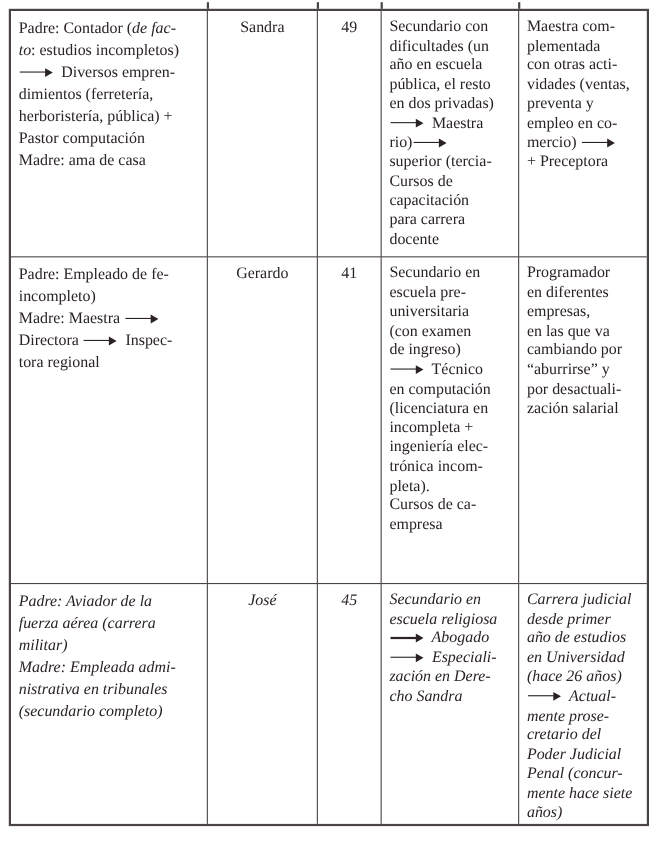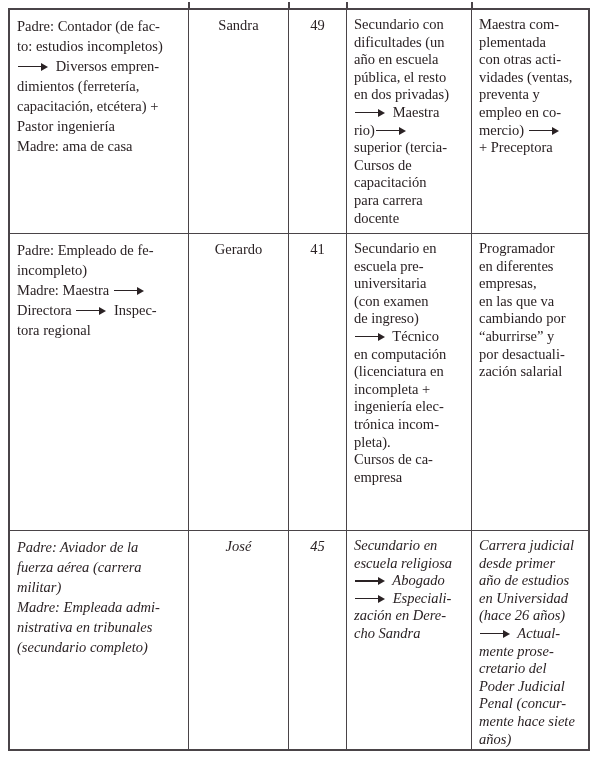--- a/index.html
+++ b/index.html
@@ -29,21 +29,21 @@
     border-bottom:1.5px solid var(--line);
     padding:6px 4px 0 7px;
     font-size:14.5px;
     overflow:hidden;
   }
   .cell.col-5 { border-right:none; }
   .cell.row-last { border-bottom:none;font-style:italic; }
   .cell.col-2, .cell.col-3 { text-align:center; padding:7px 2px 0; }
   .line { line-height:17.6px; white-space:nowrap; }
   .cell.col-1 .line { line-height:20px; }
-  .italic { }
+  .italic { font-style:italic; }
 
   .arrow {
     display:inline-block; position:relative;
     width:30px; height:8px; margin:0 4px 0 1px;
   }
   .arrow::before {
     content:""; position:absolute; left:0; top:3.2px;
     width:24px; height:1.3px; background:var(--ink);
   }
   .arrow::after {
@@ -62,22 +62,22 @@
   <div class="stub" style="left:288px"></div>
   <div class="stub" style="left:346px"></div>
   <div class="stub" style="left:471px"></div>
 
   <div class="grid">
       <div class="cell col-1">
         <div class="line"><span>Padre: Contador (</span><span class="italic">de fac-</span></div>
         <div class="line"><span class="italic">to</span><span>: estudios incompletos)</span></div>
         <div class="line"><span class="arrow"></span><span> Diversos empren-</span></div>
         <div class="line"><span>dimientos (ferretería,</span></div>
-        <div class="line"><span>capacitación, etcétera) +</span></div>
-        <div class="line"><span>Pastor ingeniería</span></div>
+        <div class="line"><span>herboristería, pública) +</span></div>
+        <div class="line"><span>Pastor computación</span></div>
         <div class="line"><span>Madre: ama de casa</span></div>
       </div>
       <div class="cell col-2"><span>Sandra</span></div>
       <div class="cell col-3"><span>49</span></div>
       <div class="cell col-4">
         <div class="line"><span>Secundario con</span></div>
         <div class="line"><span>dificultades (un</span></div>
         <div class="line"><span>año en escuela</span></div>
         <div class="line"><span>pública, el resto</span></div>
         <div class="line"><span>en dos privadas)</span></div>

